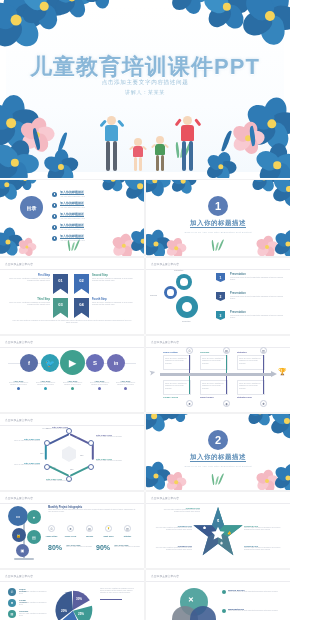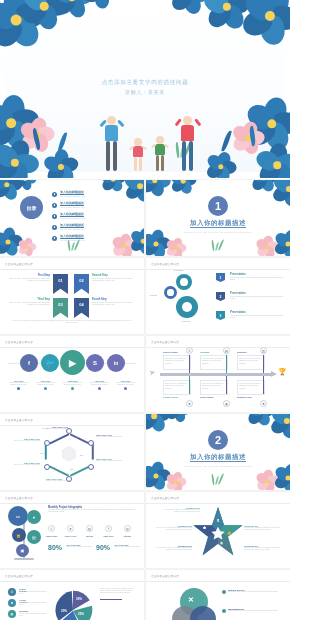--- a/index.html
+++ b/index.html
@@ -276,20 +276,21 @@
 
       <div class="leaf" style="left:34px;top:128px;width:5px;height:22px;background:#2a6da4;transform:rotate(-18deg)"></div>
       <div class="leaf" style="left:60px;top:132px;width:5px;height:20px;background:#2f7bb5;transform:rotate(14deg)"></div>
       <div class="leaf" style="left:224px;top:130px;width:5px;height:22px;background:#2a6da4;transform:rotate(16deg)"></div>
       <div class="leaf" style="left:250px;top:126px;width:5px;height:20px;background:#2f7bb5;transform:rotate(-12deg)"></div>
       <div class="leaf" style="left:176px;top:142px;width:3px;height:16px;background:#6fb98f;transform:rotate(-10deg)"></div>
       <div class="leaf" style="left:181px;top:144px;width:3px;height:14px;background:#8bc9a3;transform:rotate(8deg)"></div>
       <div class="leaf" style="left:186px;top:141px;width:3px;height:17px;background:#6fb98f;transform:rotate(18deg)"></div>
     </div>
 
+    <div class="hero-title">儿童教育培训课件PPT</div>
     <div class="hero-sub">点击添加主要文字内容描述问题</div>
     <div class="hero-sub2">讲解人：某某某</div>
 
     <div class="fam">
       <div class="person" style="left:14px;bottom:0;width:26px;height:56px">
         <div class="head" style="left:8px;top:0;width:9px;height:9px;background:#f6d7bb"></div>
         <div class="body" style="left:6px;top:9px;width:13px;height:16px;background:#4aa3d4"></div>
         <div class="limb" style="left:0px;top:6px;width:8px;height:2.5px;background:#4aa3d4;transform:rotate(-48deg)"></div>
         <div class="limb" style="left:18px;top:6px;width:8px;height:2.5px;background:#4aa3d4;transform:rotate(48deg)"></div>
         <div class="limb" style="left:7px;top:25px;width:4px;height:30px;background:#5a6370"></div>

